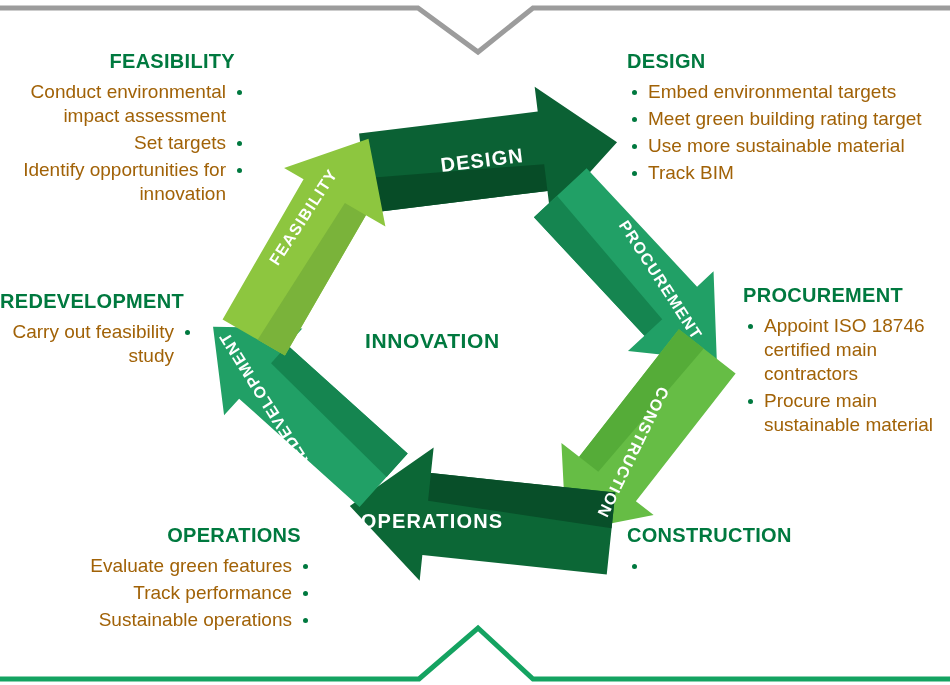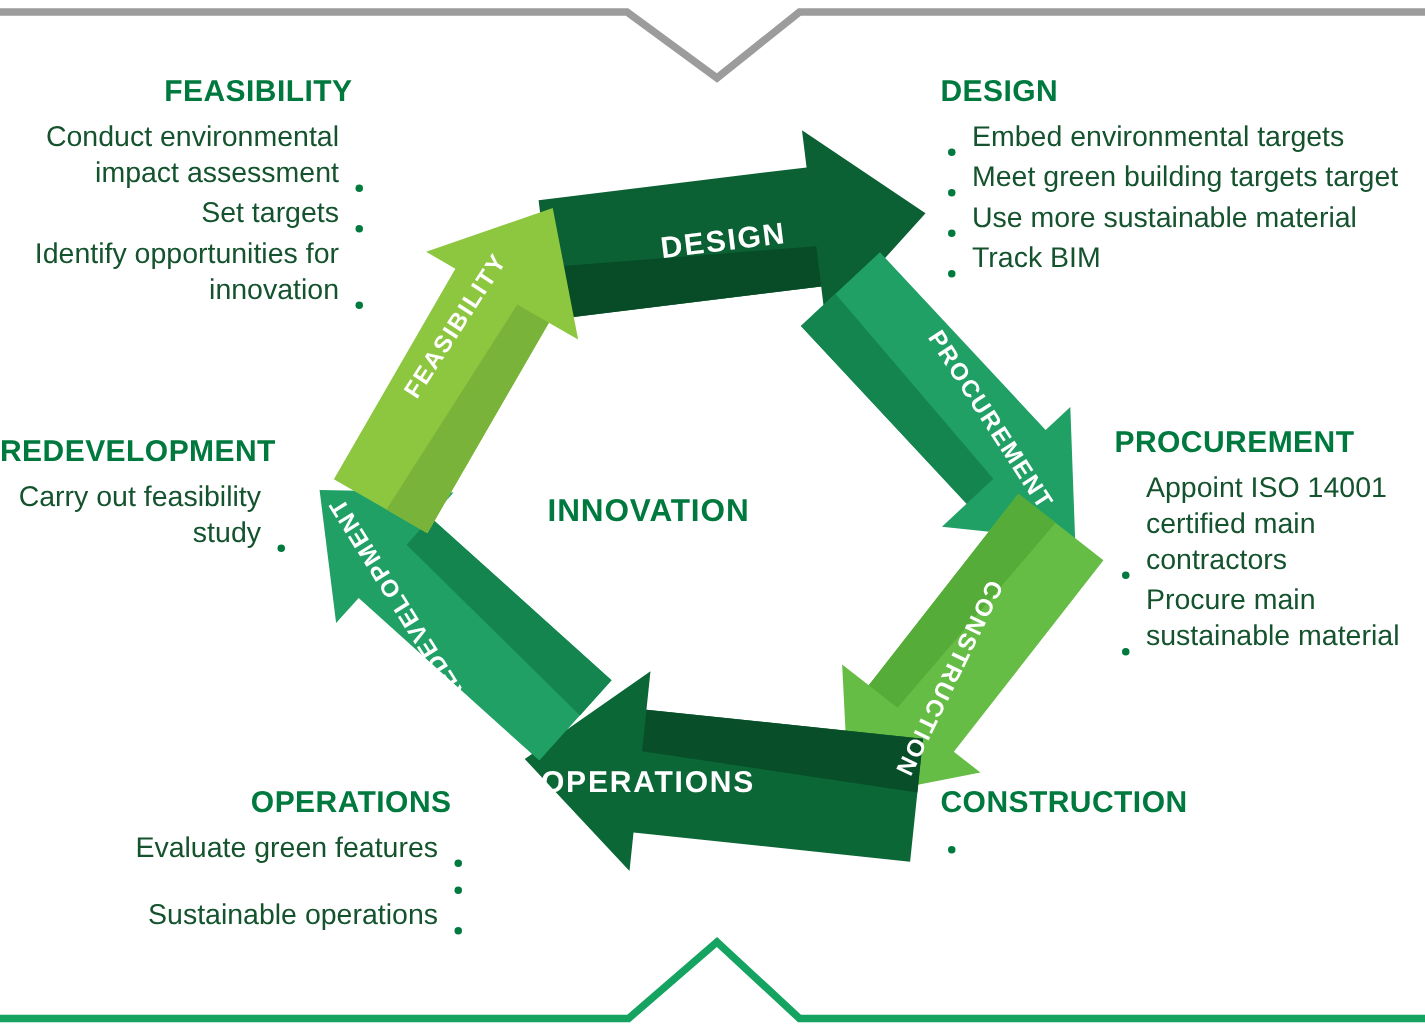--- a/index.html
+++ b/index.html
@@ -6,21 +6,21 @@
   .canvas{
     position:relative;width:950px;height:685px;overflow:hidden;background:#ffffff;
     font-family:"Liberation Sans", sans-serif;
   }
   svg{position:absolute;left:0;top:0;}
   .section{position:absolute;}
   .section .title{
     font-size:20px;font-weight:bold;color:#00793F;letter-spacing:.3px;margin:0 0 7px 0;
   }
   .items{display:flex;flex-direction:column;gap:3px;}
-  .item{display:flex;align-items:flex-end;font-size:19px;line-height:24px;color:#14532d;}
+  .item{display:flex;align-items:flex-start;font-size:19px;line-height:24px;color:#a16207;}
   .dot{width:5px;height:5px;border-radius:50%;background:#00793F;margin-top:10px;flex:none;}
   .sec-left .title{text-align:left;padding-left:1px;}
   .sec-left .item{justify-content:flex-start;padding-left:6px;}
   .sec-left .dot{margin-right:11px;}
   .sec-left .text{text-align:left;}
   .sec-right .title{text-align:right;padding-right:7px;}
   .sec-right .item{justify-content:flex-end;}
   .sec-right .dot{margin-left:11px;}
   .sec-right .text{text-align:right;}
   #sec-feasibility{left:2px;top:50px;width:240px;}
@@ -117,39 +117,39 @@
 
   <div class="section sec-left" id="sec-design">
     <div class="title">DESIGN</div>
     <div class="items">
       <div class="item">
         <span class="dot"></span>
         <span class="text">Embed environmental targets</span>
       </div>
       <div class="item">
         <span class="dot"></span>
-        <span class="text">Meet green building targets target</span>
+        <span class="text">Meet green building rating target</span>
       </div>
       <div class="item">
         <span class="dot"></span>
         <span class="text">Use more sustainable material</span>
       </div>
       <div class="item">
         <span class="dot"></span>
         <span class="text">Track BIM</span>
       </div>
     </div>
   </div>
 
   <div class="section sec-left" id="sec-procurement">
     <div class="title">PROCUREMENT</div>
     <div class="items">
       <div class="item">
         <span class="dot"></span>
-        <span class="text">Appoint ISO 14001 certified main contractors</span>
+        <span class="text">Appoint ISO 18746 certified main contractors</span>
       </div>
       <div class="item">
         <span class="dot"></span>
         <span class="text">Procure main sustainable material</span>
       </div>
     </div>
   </div>
 
   <div class="section sec-right" id="sec-redevelopment">
     <div class="title">REDEVELOPMENT</div>
@@ -162,20 +162,21 @@
   </div>
 
   <div class="section sec-right" id="sec-operations">
     <div class="title">OPERATIONS</div>
     <div class="items">
       <div class="item">
         <span class="text">Evaluate green features</span>
         <span class="dot"></span>
       </div>
       <div class="item">
+        <span class="text">Track performance</span>
         <span class="dot"></span>
       </div>
       <div class="item">
         <span class="text">Sustainable operations</span>
         <span class="dot"></span>
       </div>
     </div>
   </div>
 
   <div class="section sec-left" id="sec-construction">

